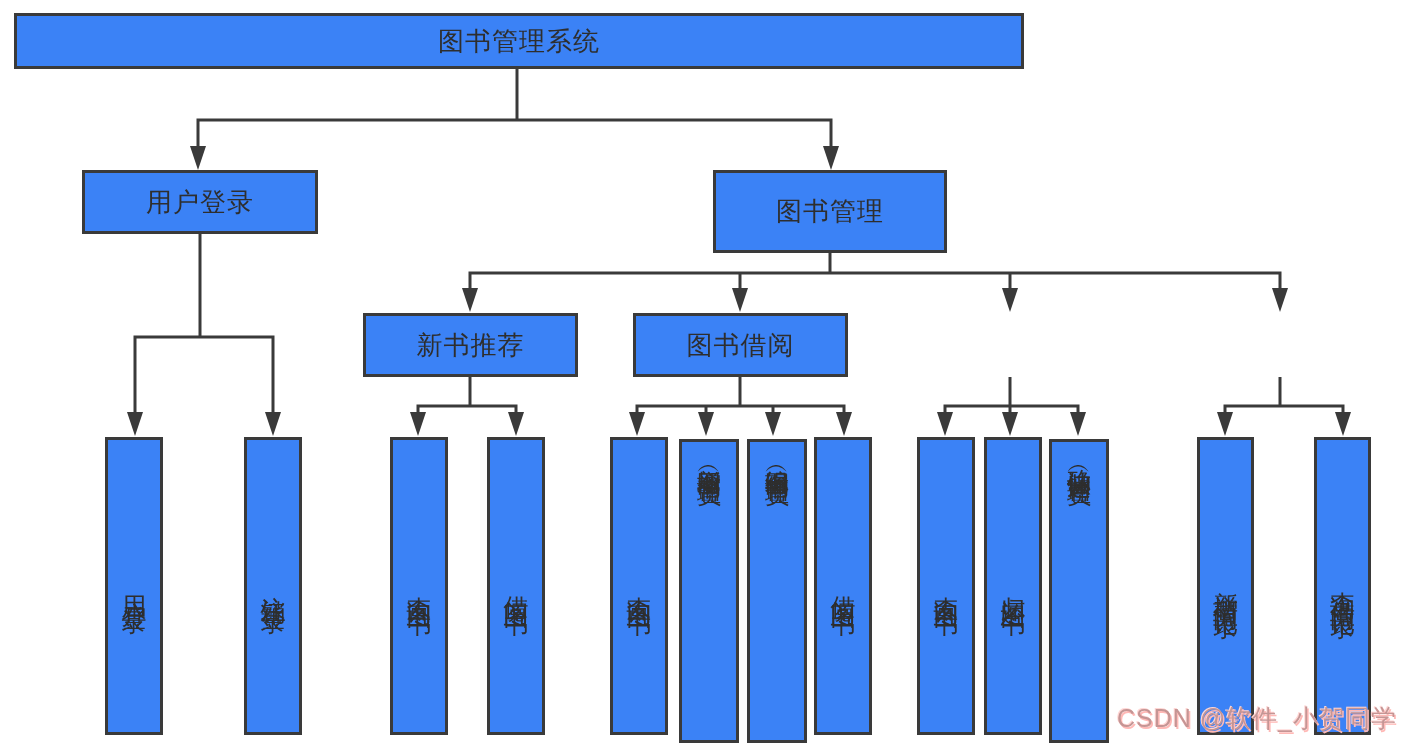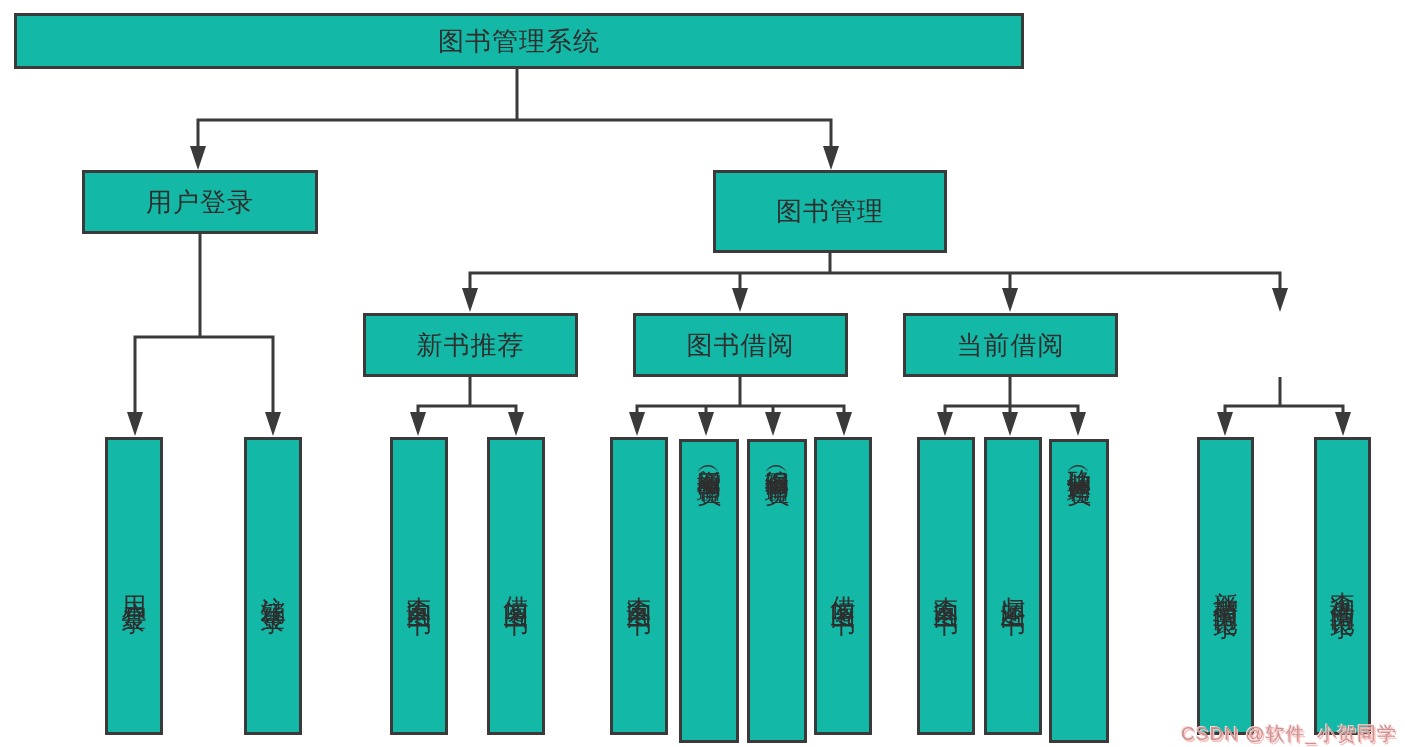--- a/index.html
+++ b/index.html
@@ -14,21 +14,21 @@
   }
   #connectors {
     position: absolute;
     left: 0; top: 0;
     width: 1405px; height: 747px;
   }
   .box {
     position: absolute;
     box-sizing: border-box;
     border: 3px solid #3a3a3a;
-    background: #14b8a6;
+    background: #3b82f6;
     display: flex;
     align-items: center;
     justify-content: center;
     font-size: 26px;
     color: #2e2e2e;
     letter-spacing: 1px;
     white-space: nowrap;
   }
   .leaf {
     writing-mode: vertical-rl;
@@ -40,22 +40,22 @@
   }
   .leaf.long {
     justify-content: flex-start;
     padding-top: 8px;
     letter-spacing: 2px;
     font-size: 24px;
   }
   #watermark {
     position: absolute;
     right: 8px;
-    bottom: 0;
-    font-size: 19px;
+    bottom: 12px;
+    font-size: 25px;
     letter-spacing: 1px;
     color: #c59594;
     text-shadow: 1.5px 1.5px 0 #ffb9b6, -1px -1px 0 #ffd6d4;
     z-index: 5;
     white-space: nowrap;
   }
 </style>
 </head>
 <body>
 
@@ -106,21 +106,20 @@
     </g>
   </svg>
 
   <div class="box" style="left:14px; top:13px; width:1010px; height:56px;">图书管理系统</div>
 
   <div class="box" style="left:82px; top:170px; width:236px; height:64px;">用户登录</div>
   <div class="box" style="left:713px; top:170px; width:234px; height:83px;">图书管理</div>
 
   <div class="box" style="left:633px; top:313px; width:215px; height:64px;">图书借阅</div>
   <div class="box" style="left:363px; top:313px; width:215px; height:64px;">新书推荐</div>
-  <div class="box" style="left:903px; top:313px; width:215px; height:64px;">当前借阅</div>
 
   <div class="box leaf" style="left:105px; top:437px; width:58px; height:298px;">用户登录</div>
   <div class="box leaf" style="left:244px; top:437px; width:58px; height:298px;">注销登录</div>
 
   <div class="box leaf" style="left:390px; top:437px; width:58px; height:298px;">查询图书</div>
   <div class="box leaf" style="left:487px; top:437px; width:58px; height:298px;">借阅图书</div>
 
   <div class="box leaf" style="left:610px; top:437px; width:58px; height:298px;">查询图书</div>
   <div class="box leaf long" style="left:679px; top:439px; width:60px; height:304px;">新增图书（管理员）</div>
   <div class="box leaf long" style="left:747px; top:439px; width:60px; height:304px;">编辑图书（管理员）</div>

